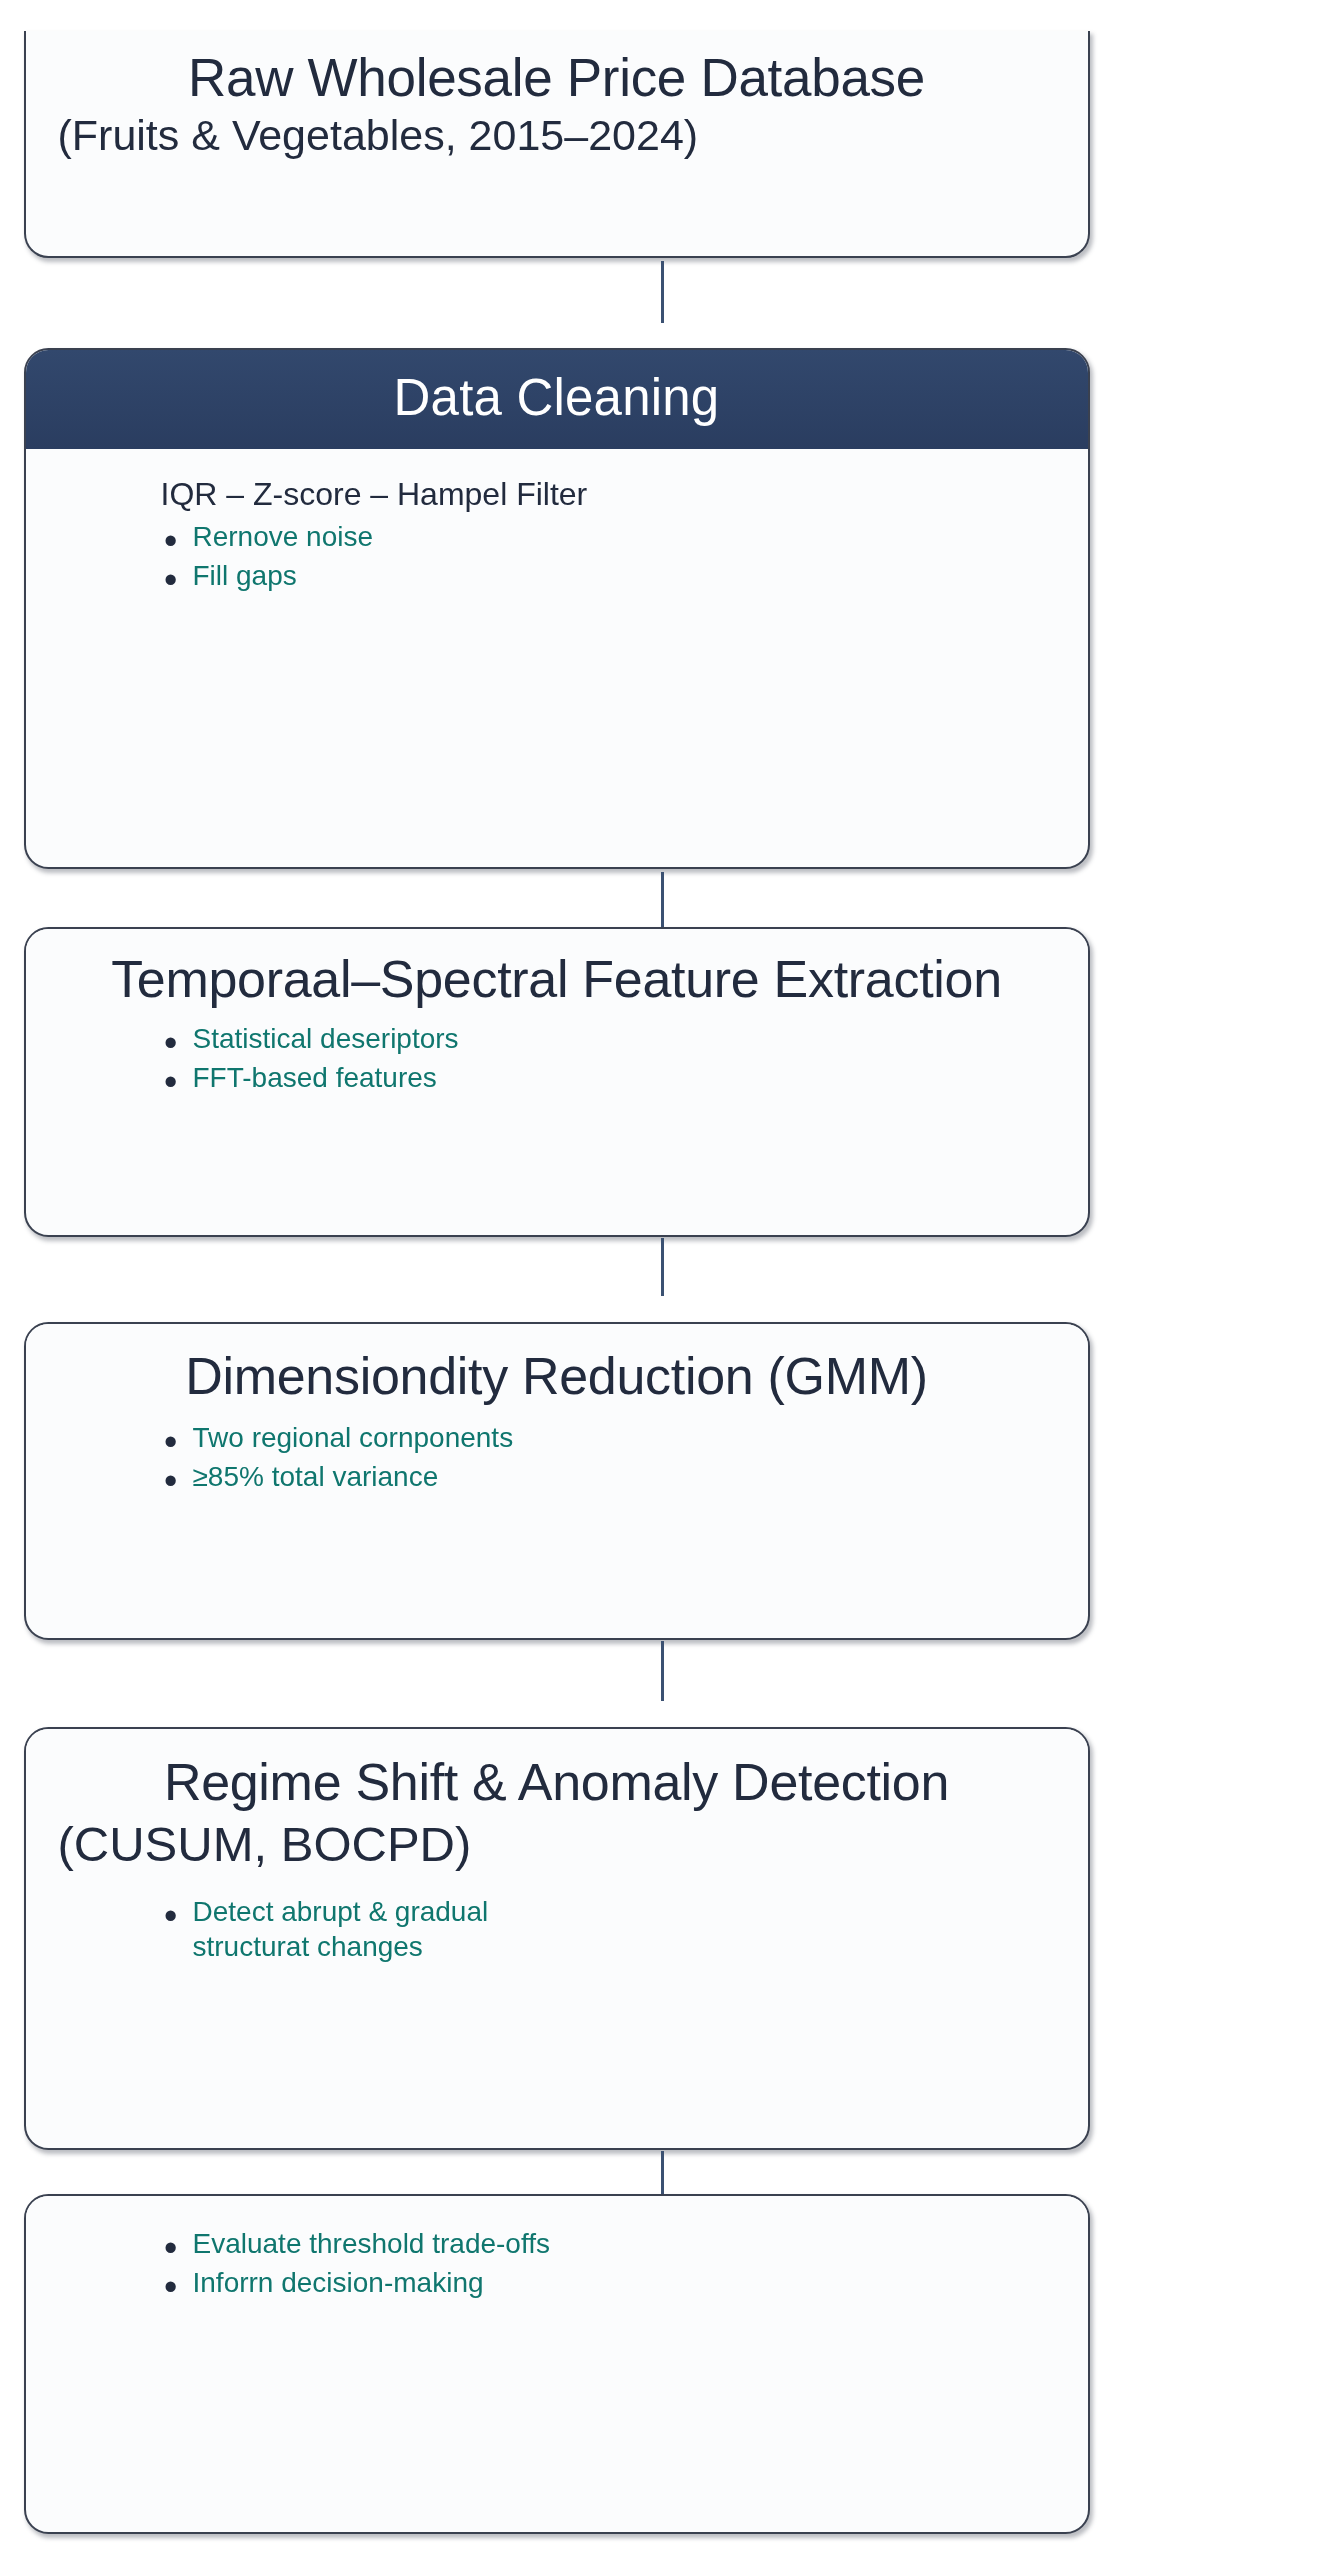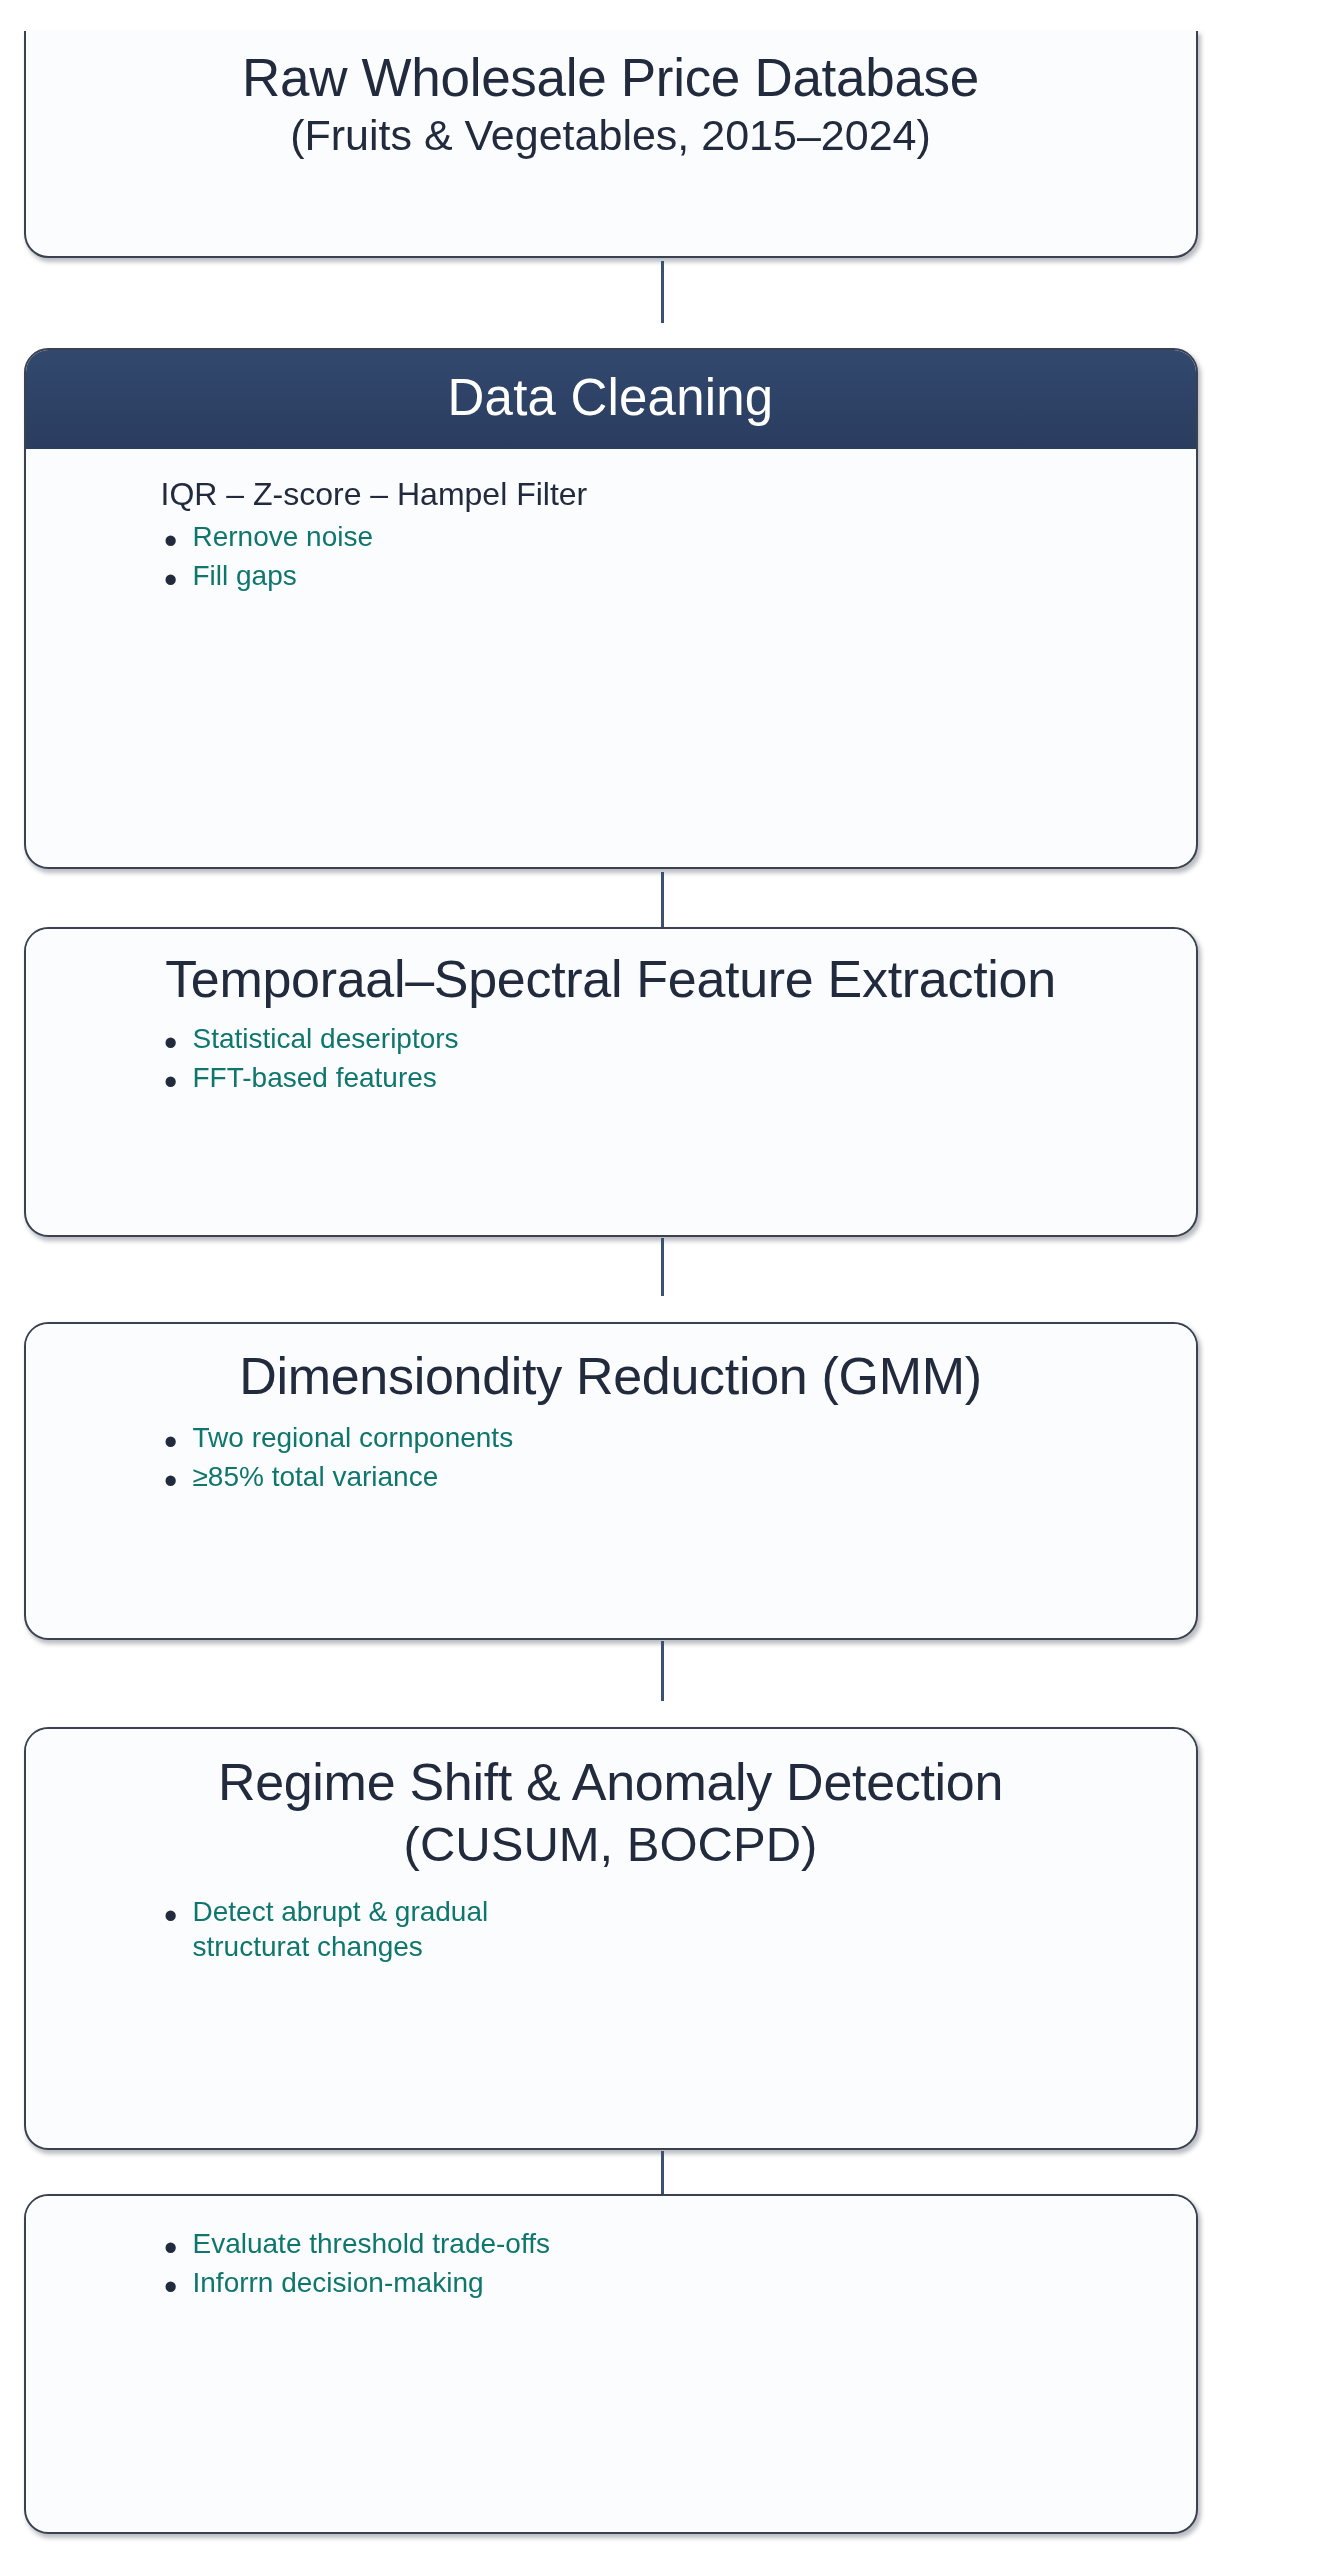--- a/index.html
+++ b/index.html
@@ -18,21 +18,21 @@
     position: relative;
     width: 1323px;
     height: 2576px;
     background: #ffffff;
   }
 
   
   .node {
     position: absolute;
     left: 23.5px;
-    width: 1174px;
+    width: 1066px;
     box-sizing: border-box;
     border: 2.8px solid #3a4150;
     border-radius: 24.4px;
     background: #fbfcfd;
     box-shadow: 2.8px 3.8px 4.7px rgba(60,65,80,0.35);
     overflow: hidden;
   }
 
   
   .node.clipped-top {
@@ -66,21 +66,20 @@
     font-weight: 400;
     line-height: 1.12;
     letter-spacing: -0.3px;
     margin: 0 0 3.8px 0;
     white-space: pre-line;
   }
   .node-title.big {
     font-size: 53px;
   }
   .node-subtitle {
-    text-align: center;
     color: #222b3e;
     font-size: 43px;
     font-weight: 400;
     line-height: 1.14;
     margin: 1.9px 0 0 0;
   }
 
   
   .lead-line {
     color: #222b3e;

